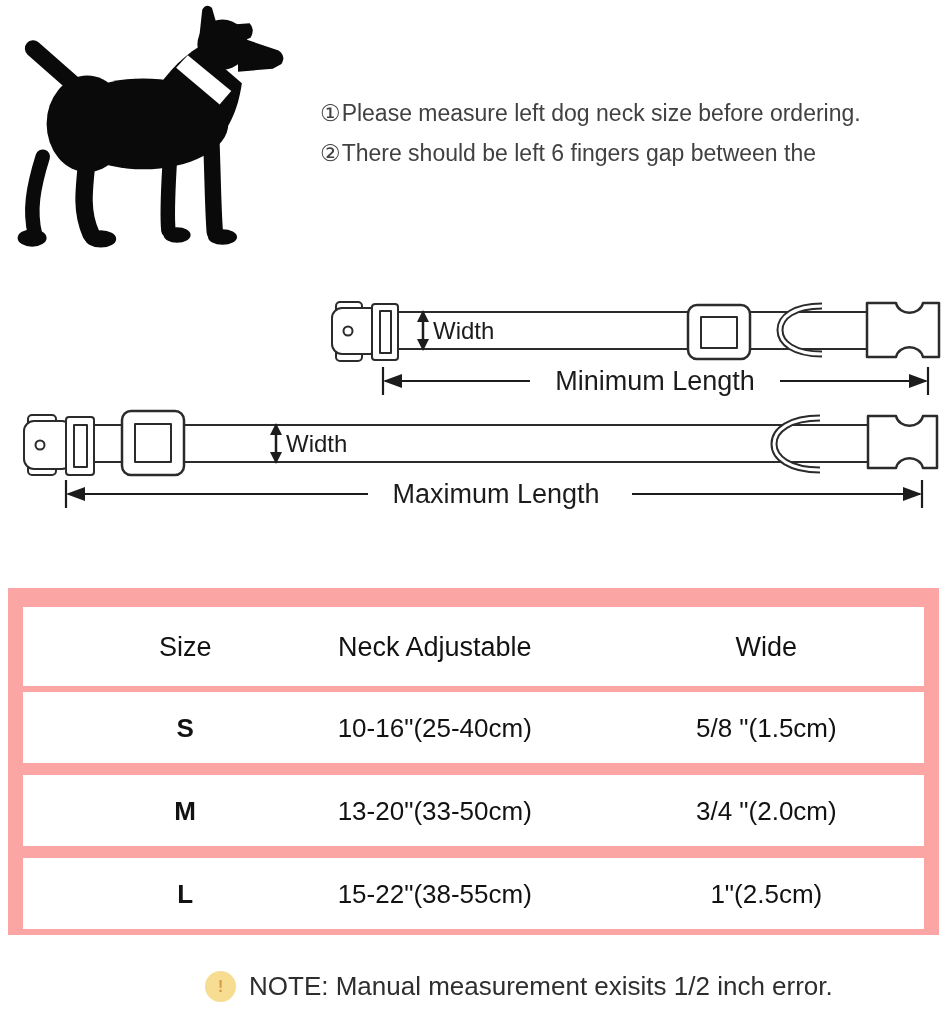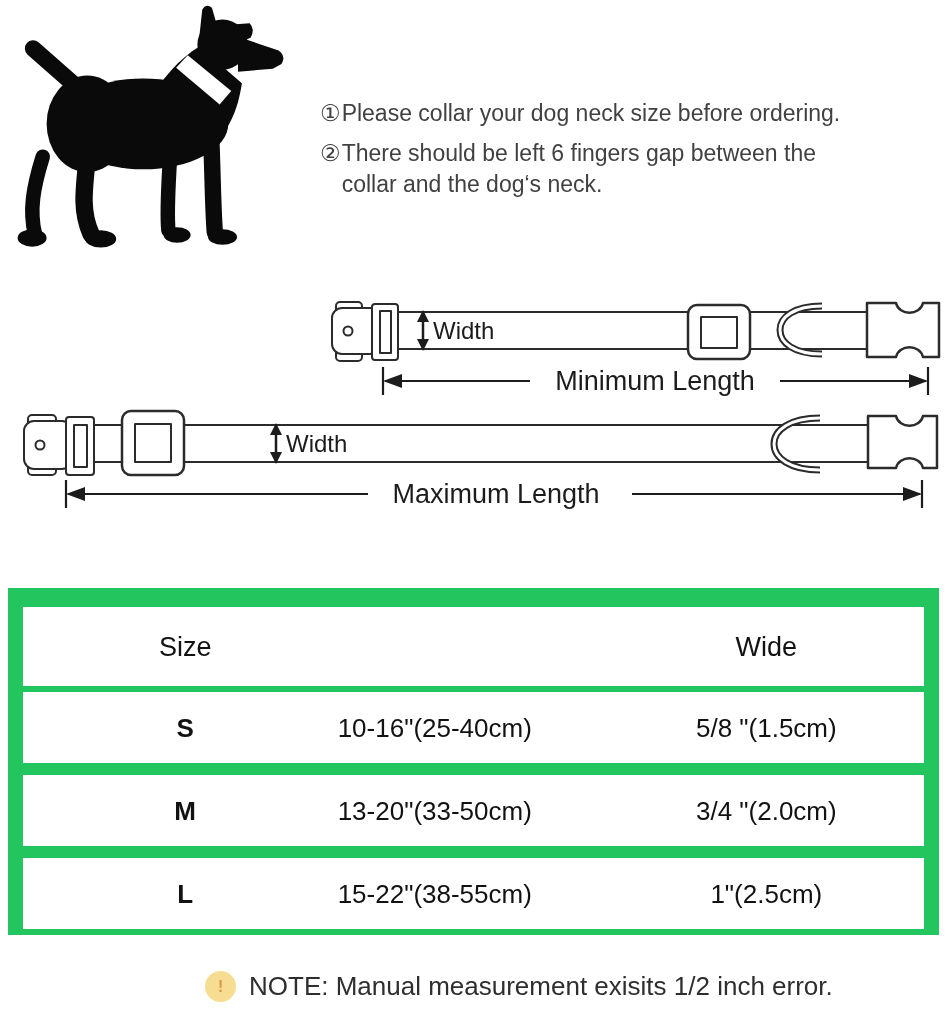--- a/index.html
+++ b/index.html
@@ -66,27 +66,26 @@
       <circle cx="224" cy="42" r="26"></circle>
       <path d="M200,34 L203,6 Q207,-1 213,4 L220,28 Z"></path>
       <path d="M224,22 L252,20 Q258,26 253,35 L236,42 Z"></path>
       <path d="M240,34 L282,48 Q290,54 285,62 L276,67 L240,70 Z"></path>
     </g>
   </svg>
 
   <div class="instructions">
     <div class="instr-item">
       <span class="instr-num">①</span>
-      <span class="instr-txt">Please collar your dog neck size before ordering.</span>
+      <span class="instr-txt">Please measure left dog neck size before ordering.</span>
     </div>
     <div class="instr-item">
       <span class="instr-num">②</span>
       <span class="instr-txt">
         <span style="display:block">There should be left 6 fingers gap between the</span>
-        <span style="display:block">collar and the dog‘s neck.</span>
       </span>
     </div>
   </div>
 
   <svg class="diag" style="left:322px;top:296px;" width="625" height="108" viewBox="0 0 625 108" fill="none" stroke-linejoin="round">
     <g stroke="#2b2b2b" stroke-width="2" fill="#ffffff">
       <rect x="58" y="16" width="490" height="37"></rect>
 
       <g>
         <rect x="14" y="6" width="26" height="13" rx="4"></rect>
@@ -165,23 +164,24 @@
       <line x1="56" y1="76" x2="56" y2="104"></line>
       <line x1="912" y1="76" x2="912" y2="104"></line>
       <line x1="58" y1="90" x2="358" y2="90"></line>
       <line x1="622" y1="90" x2="910" y2="90"></line>
       <polygon points="56,90 75,83 75,97" fill="#1c1c1c" stroke="none"></polygon>
       <polygon points="912,90 893,83 893,97" fill="#1c1c1c" stroke="none"></polygon>
     </g>
     <text class="lbl-length" x="486" y="99" text-anchor="middle">Maximum Length</text>
   </svg>
 
-  <div class="size-table" style="background:#22c55e;">
+  <div class="size-table" style="background:#fca5a5;">
     <div class="t-row header">
       <span class="cell c1">Size</span>
+      <span class="cell c2">Neck Adjustable</span>
       <span class="cell c3">Wide</span>
     </div>
     <div class="t-row gap">
       <span class="cell c1 size-letter">S</span>
       <span class="cell c2">10-16"(25-40cm)</span>
       <span class="cell c3">5/8 "(1.5cm)</span>
     </div>
     <div class="t-row gap">
       <span class="cell c1 size-letter">M</span>
       <span class="cell c2">13-20"(33-50cm)</span>

